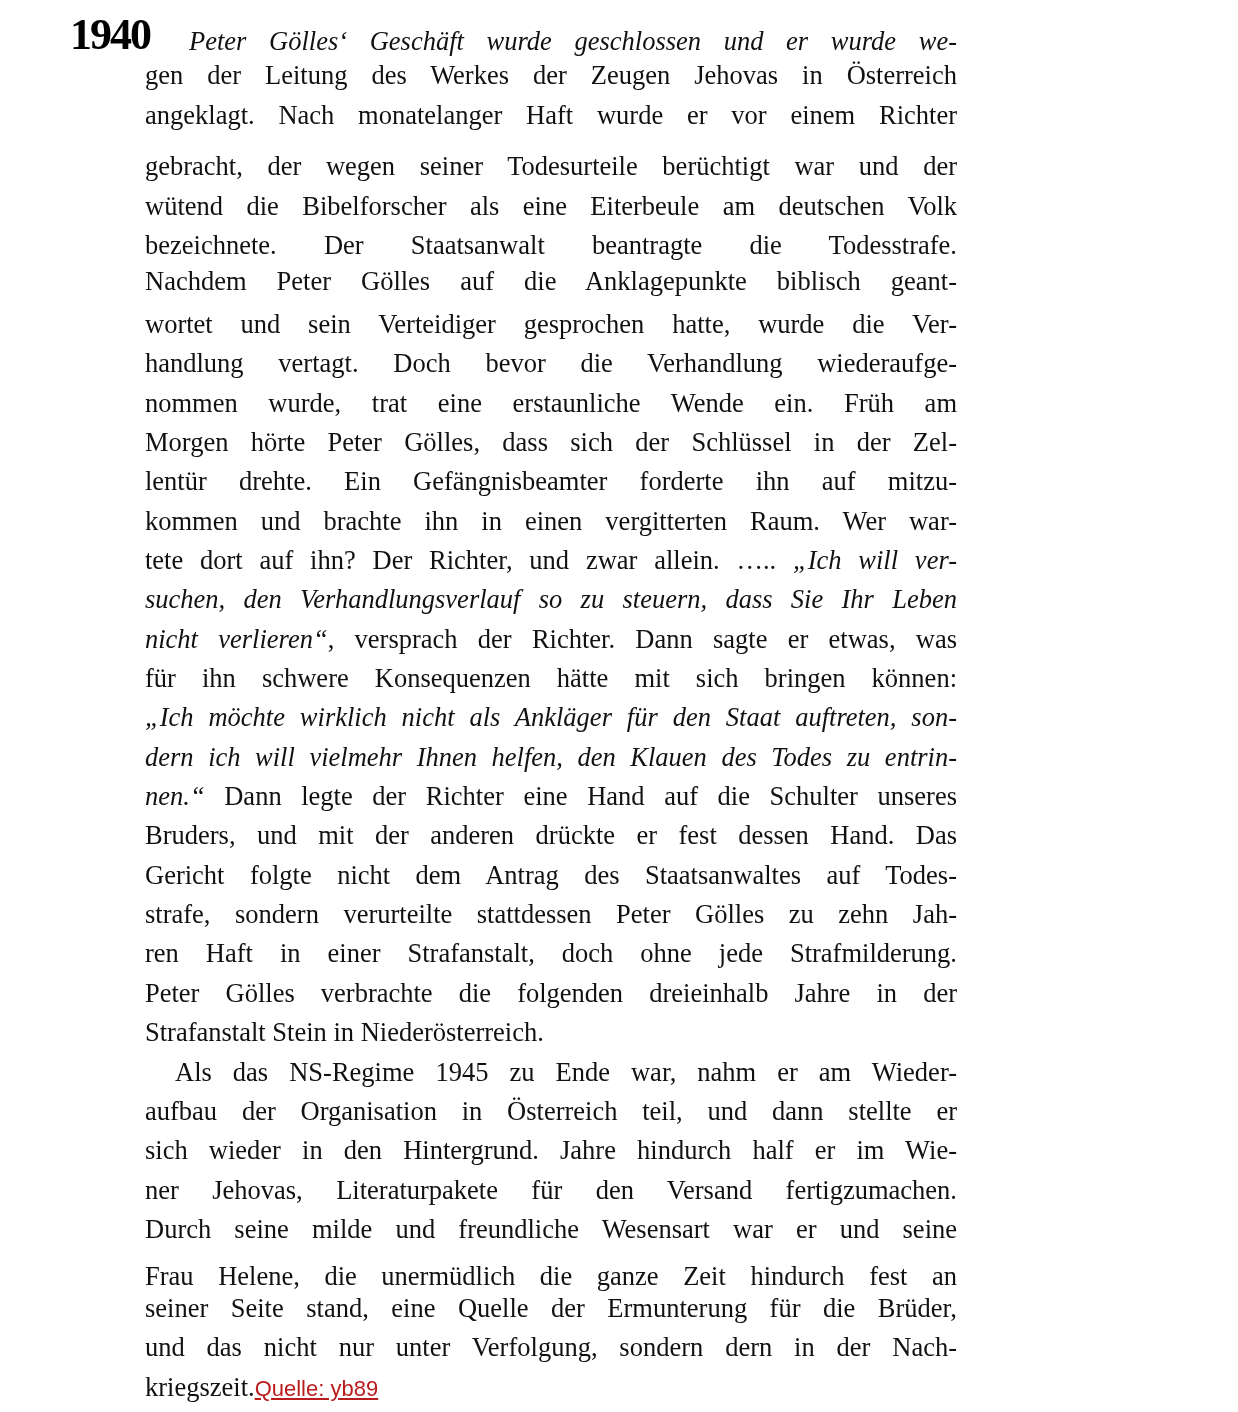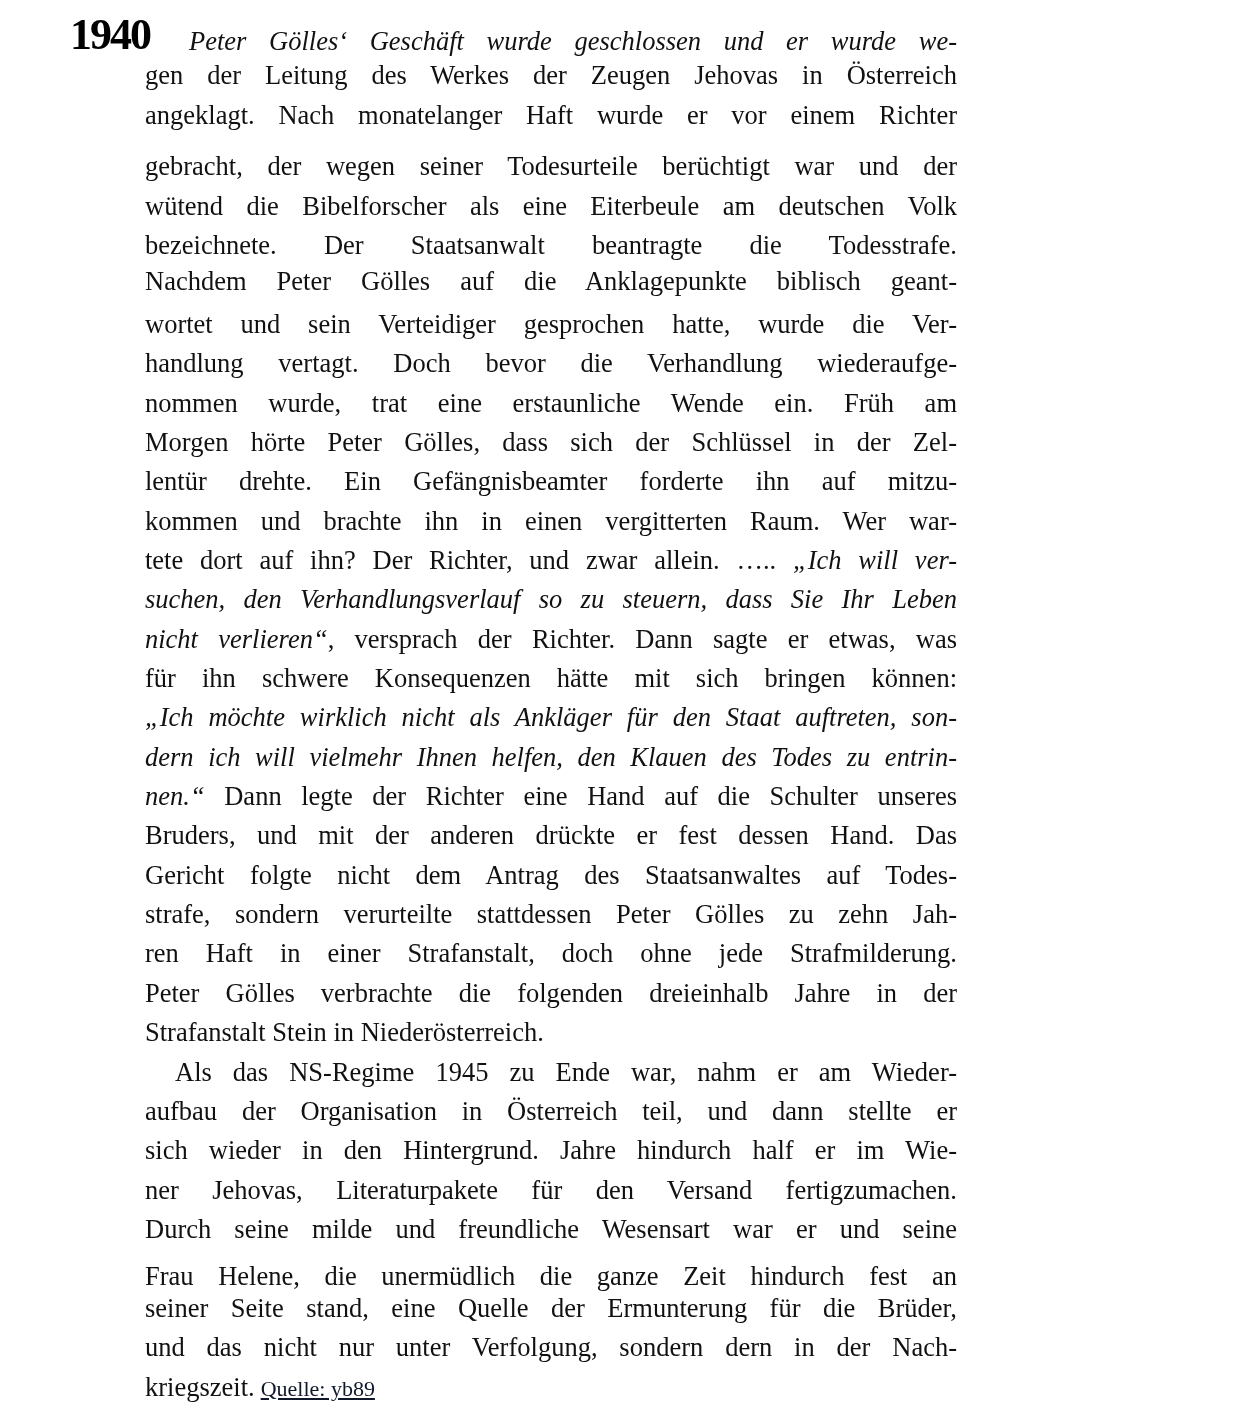--- a/index.html
+++ b/index.html
@@ -7,22 +7,22 @@
          font-family: "Liberation Serif", "DejaVu Serif", serif; color: #111111; }
   .year { position: absolute; left: 70px; top: 2px; font-size: 44px; font-weight: bold;
           letter-spacing: -2px; line-height: 66px; color: #000; }
   .lines { position: absolute; left: 145px; top: 0; width: 812px; }
   .ln { position: absolute; left: 0; width: 812px; height: 39px; font-size: 26.5px;
         line-height: 39px; white-space: nowrap; text-align: justify; text-align-last: justify; }
   .ln.first { left: 44px; width: 768px; }
   .ln.last { text-align-last: left; }
   .ln.indent { text-indent: 30px; }
   .it { font-style: italic; }
-  .src { font-family: Liberation Serif, serif; font-size: 22px; color: #0f172a;
-         text-decoration: underline; margin-left: 6px; cursor: pointer; }
+  .src { font-family: Liberation Sans, sans-serif; font-size: 22px; color: #b91c1c;
+         text-decoration: underline; cursor: pointer; }
 </style>
 </head>
 <body>
 
 <div class="year">1940</div>
 <div class="lines" id="lines">
     <div class="ln first" style="top: 22px; font-style: italic;"><span>Peter Gölles‘ Geschäft wurde geschlossen und er wurde we-</span></div>
     <div class="ln" style="top: 56px;"><span>gen der Leitung des Werkes der Zeugen Jehovas in Österreich</span></div>
     <div class="ln" style="top: 96px;"><span>angeklagt. Nach monatelanger Haft wurde er vor einem Richter</span></div>
     <div class="ln" style="top: 147px;"><span>gebracht, der wegen seiner Todesurteile berüchtigt war und der</span></div>

